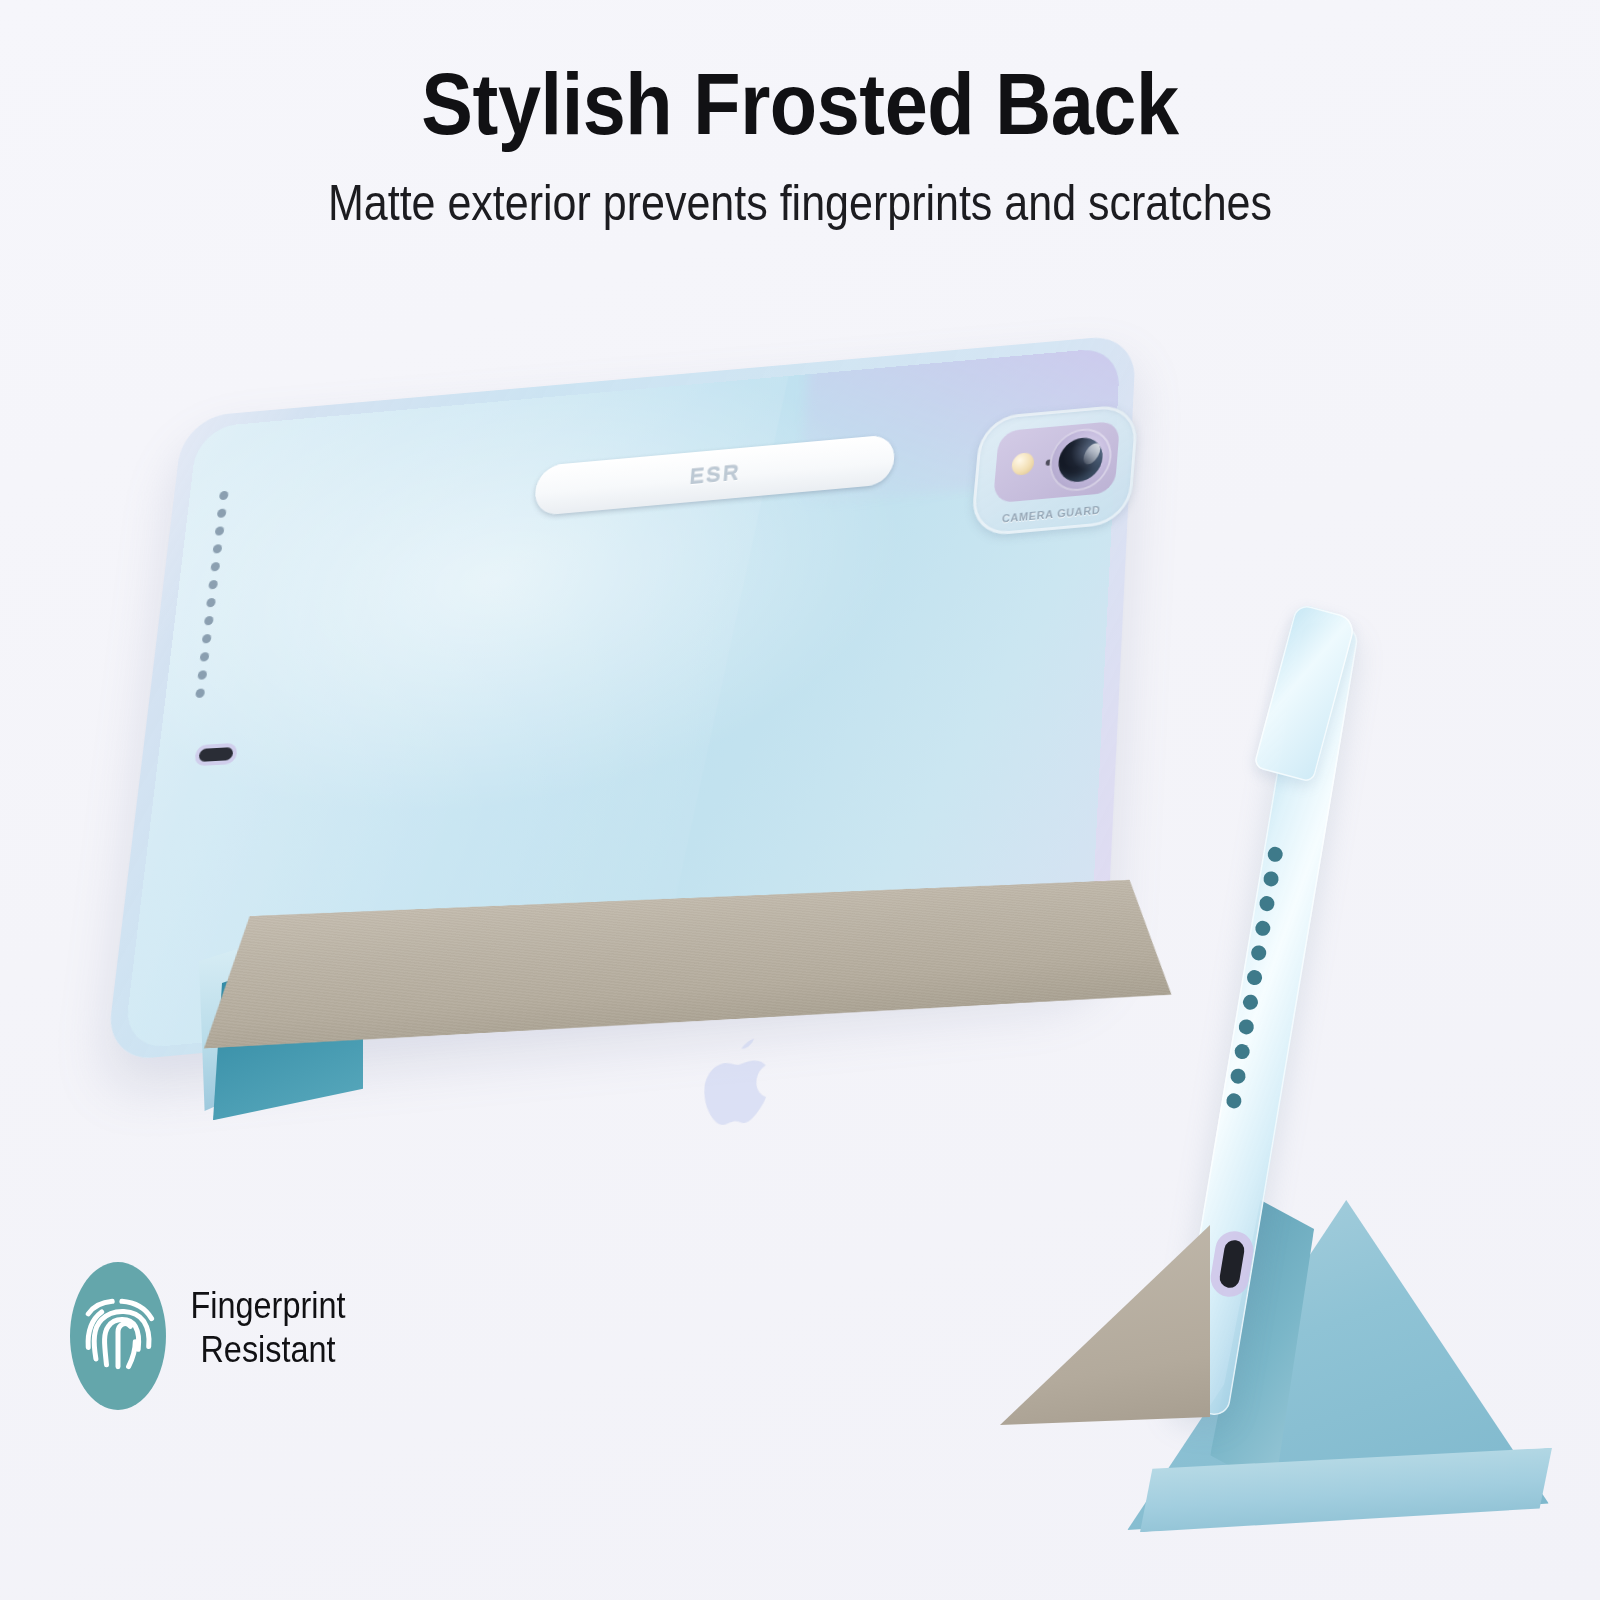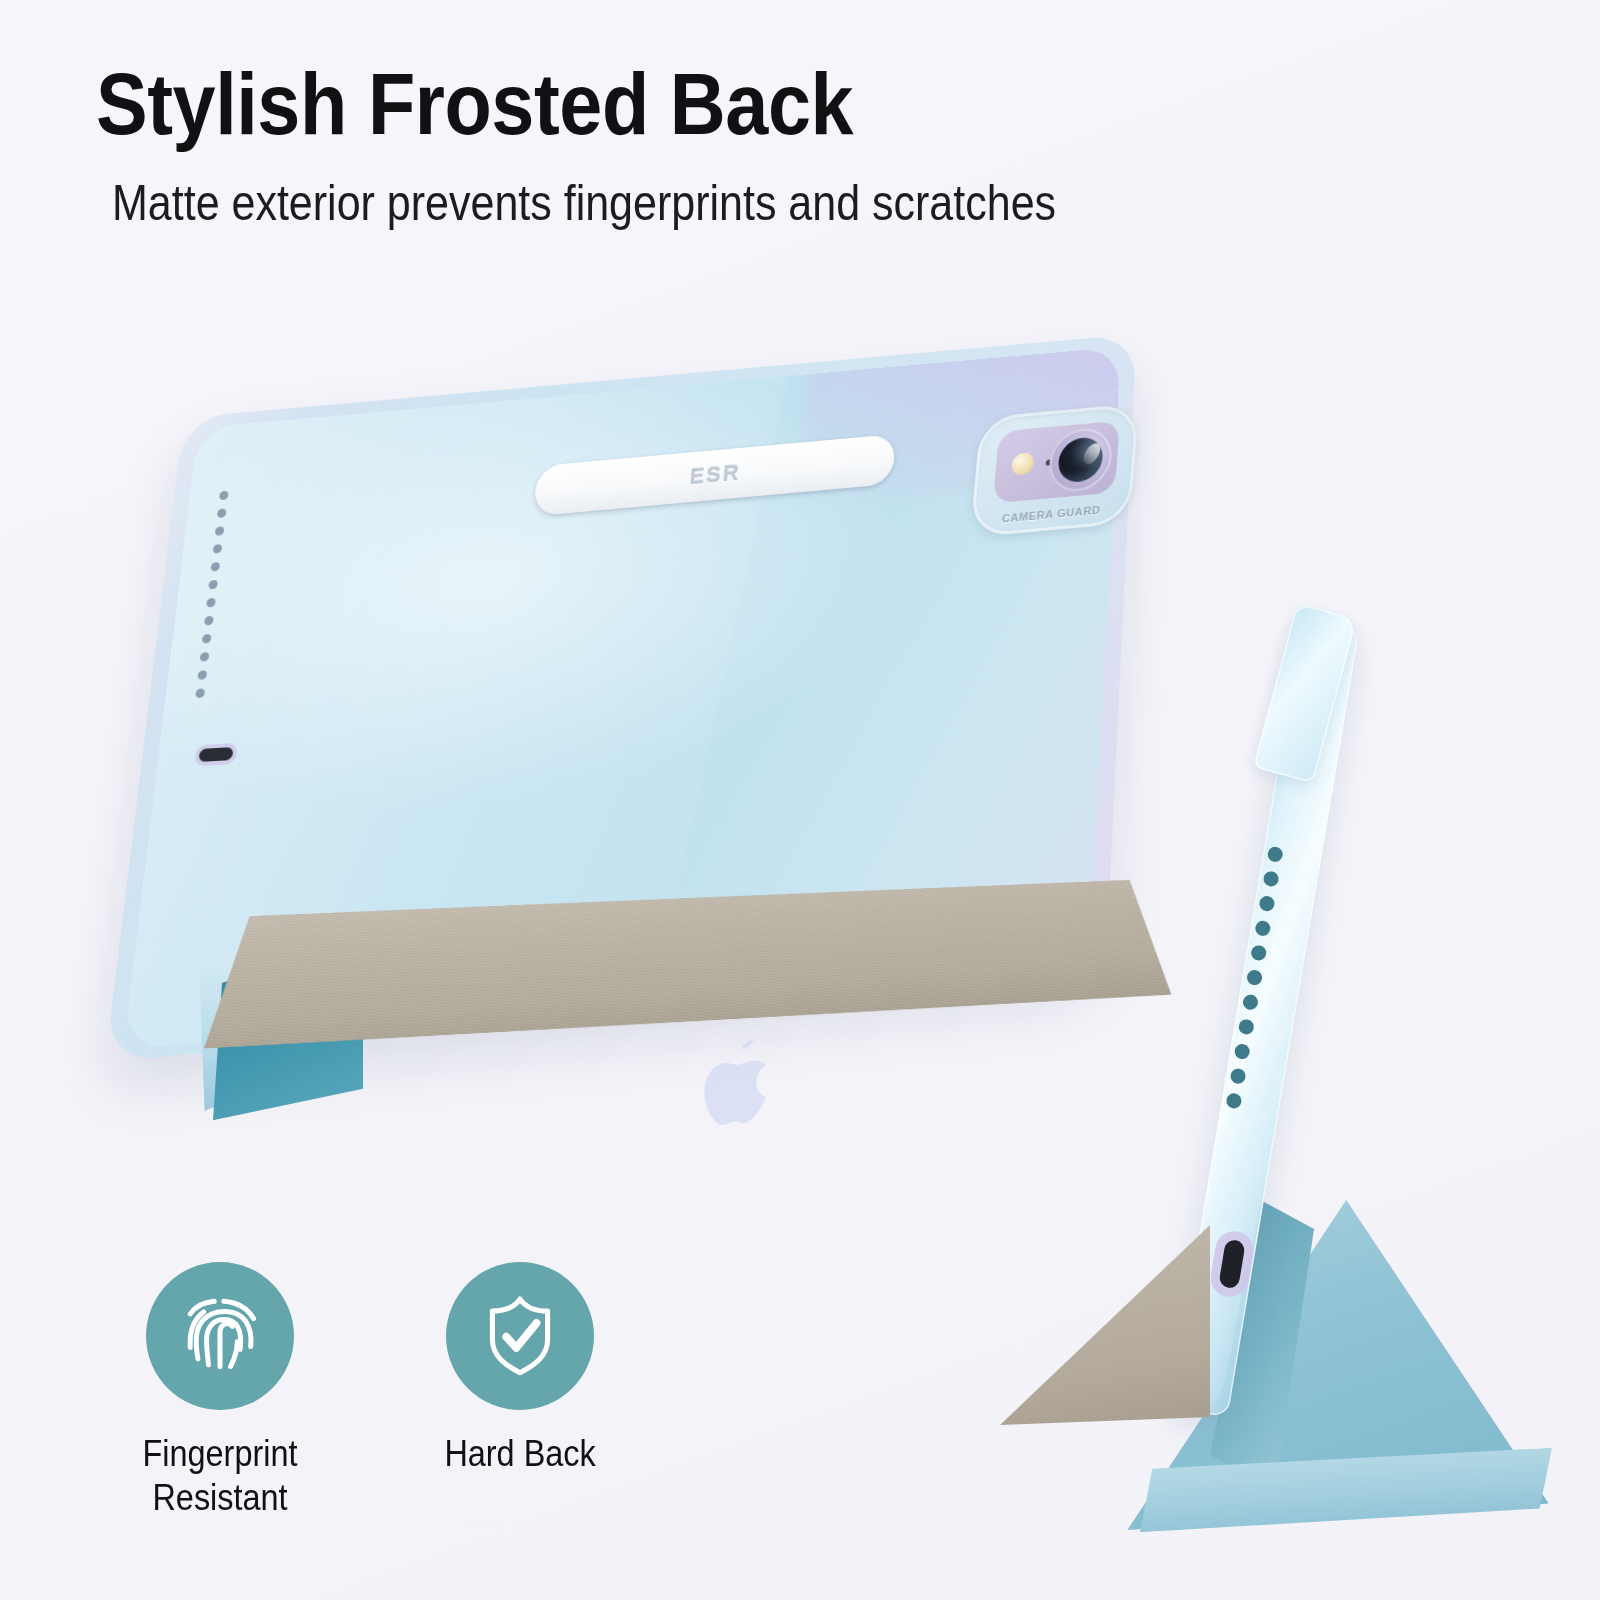--- a/index.html
+++ b/index.html
@@ -18,20 +18,21 @@
   #stage {
     position: absolute;
     inset: 0;
     background: linear-gradient(160deg, #f6f6fb 0%, #f4f4f9 45%, #f2f2f8 100%);
   }
 
   
   .header {
     position: absolute;
     top: 0; left: 0; right: 0;
+    text-align: center;
     padding-top: 58px;
   }
   .title {
     font-family: "Liberation Sans Narrow", "Liberation Sans", sans-serif;
     font-size: 88px;
     font-weight: 700;
     letter-spacing: -0.5px;
     color: #111114;
     line-height: 1.05;
     transform: scaleX(0.88);
@@ -364,22 +365,20 @@
     position: absolute;
     left: 70px;
     top: 1262px;
     width: 900px;
     display: flex;
     gap: 0;
   }
   .feature {
     width: 300px;
     display: flex;
-    flex-direction: column;
-    align-items: center;
   }
   .badge {
     width: 148px;
     height: 148px;
     border-radius: 50%;
     background: #64a6ab;
     display: flex;
     align-items: center;
     justify-content: center;
   }
@@ -499,28 +498,17 @@
             <path d="M19 64 C18 48, 22 35, 33 27"></path>
             <path d="M44 16 C32 17, 24 22, 19 29"></path>
             <path d="M54 16 C68 17, 79 24, 85 34"></path>
             <path d="M61 84 C66 74, 68 66, 68 58"></path>
           </svg>
         </span>
       </div>
       <div class="feature-label">Fingerprint Resistant</div>
     </div>
 
-    <div class="feature">
-      <div class="badge">
-        <span>
-          <svg viewBox="0 0 100 100" width="92" height="92" fill="none" stroke="#ffffff" stroke-width="5.5" stroke-linecap="round" stroke-linejoin="round">
-            <path d="M50 12 C56 21, 68 25, 80 25 L80 56 C80 74, 66 84, 50 92 C34 84, 20 74, 20 56 L20 25 C32 25, 44 21, 50 12 Z"></path>
-            <path d="M35 53 L46 65 L68 38" stroke-width="8.5"></path>
-          </svg>
-        </span>
-      </div>
-      <div class="feature-label">Hard Back</div>
-    </div>
 
 
   </div>
 
 </div>
 
 </body></html>

